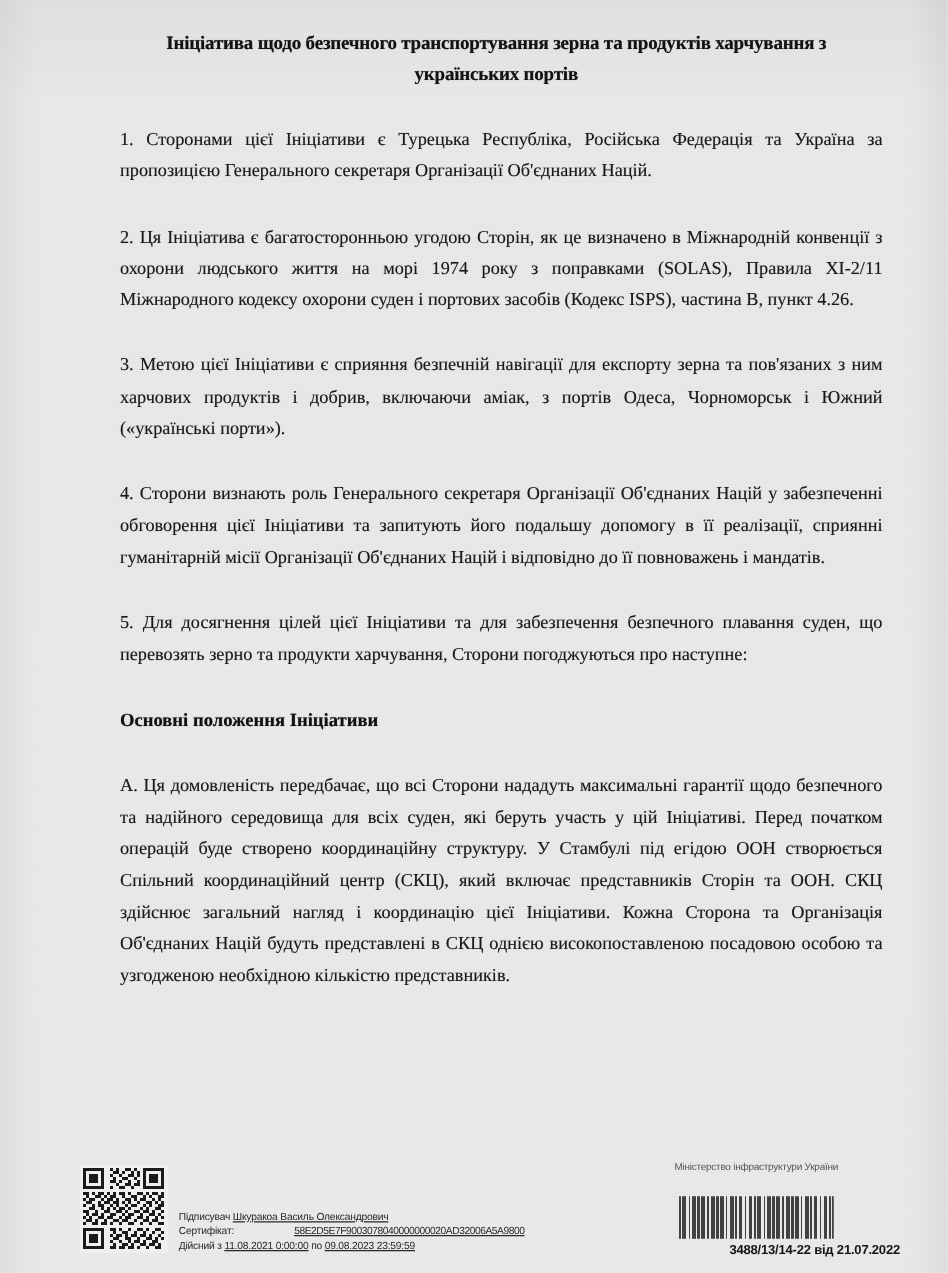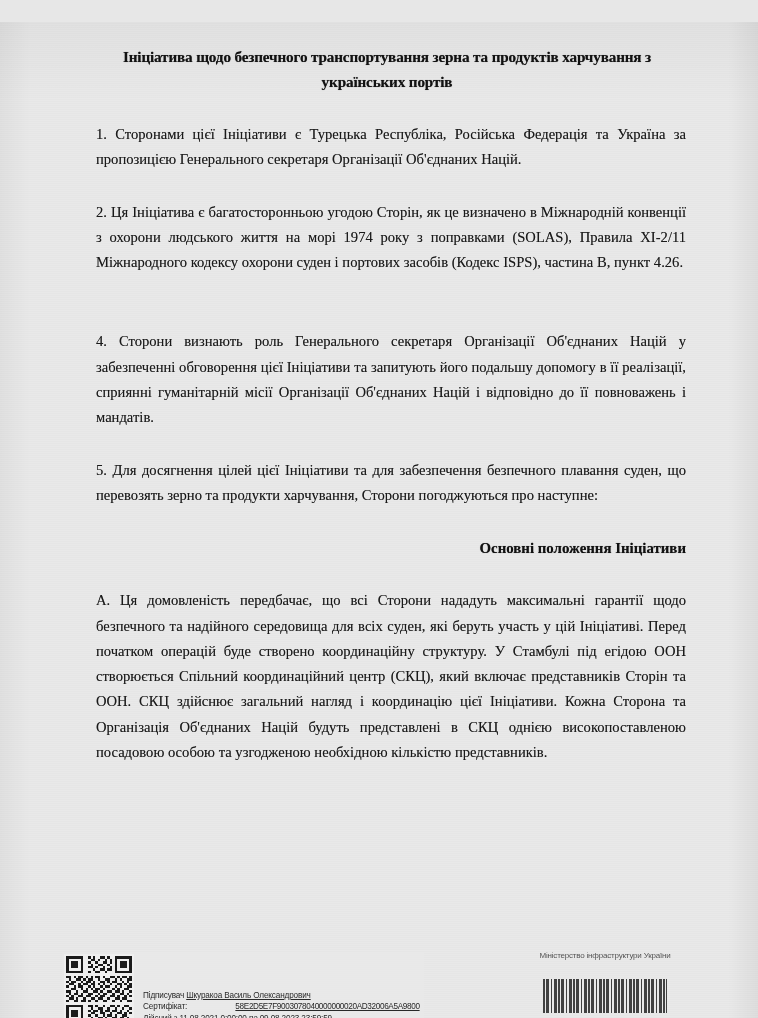--- a/index.html
+++ b/index.html
@@ -35,23 +35,22 @@
     pointer-events: none;
     background-image:
       repeating-linear-gradient(0deg, rgba(0,0,0,0.016) 0px, rgba(0,0,0,0.016) 1px, rgba(255,255,255,0.012) 1px, rgba(255,255,255,0.012) 2px);
     mix-blend-mode: multiply;
     opacity: .55;
   }
 
   #content {
     position: relative;
     z-index: 2;
-    padding: 18px 72px 0 96px;
+    padding: 18px 52px 0 96px;
     box-sizing: border-box;
-    margin-top: 22px;
   }
 
   
   .doc-title {
     font-weight: bold;
     font-size: 15.2px;
     line-height: 25px;
     text-align: center;
     letter-spacing: -0.15px;
     margin: 4px 8px 0 0;
@@ -70,21 +69,21 @@
   }
 
   .gap-lg { height: 28px; }
   .gap-md { height: 27px; }
   .gap-sm { height: 22px; }
 
   .section-head {
     font-weight: bold;
     font-size: 14.9px;
     line-height: 24px;
-    text-align: right;
+    text-align: left;
     color: #131313;
     text-shadow: 0 0 .7px rgba(0,0,0,.55);
   }
 
   
   #stamp {
     position: absolute;
     left: 62px;
     bottom: 14px;
     z-index: 5;
@@ -173,20 +172,21 @@
     <div class="doc-title">Ініціатива щодо безпечного транспортування зерна та продуктів харчування з українських портів</div>
 
     <div class="gap-lg"></div>
 
     <p class="para">1. Сторонами цієї Ініціативи є Турецька Республіка, Російська Федерація та Україна за пропозицією Генерального секретаря Організації Об'єднаних Націй.</p>
     <div class="gap-md"></div>
 
     <p class="para">2. Ця Ініціатива є багатосторонньою угодою Сторін, як це визначено в Міжнародній конвенції з охорони людського життя на морі 1974 року з поправками (SOLAS), Правила XI-2/11 Міжнародного кодексу охорони суден і портових засобів (Кодекс ISPS), частина В, пункт 4.26.</p>
     <div class="gap-md"></div>
 
+    <p class="para">3. Метою цієї Ініціативи є сприяння безпечній навігації для експорту зерна та пов'язаних з ним харчових продуктів і добрив, включаючи аміак, з портів Одеса, Чорноморськ і Южний («українські порти»).</p>
     <div class="gap-md"></div>
 
     <p class="para">4. Сторони визнають роль Генерального секретаря Організації Об'єднаних Націй у забезпеченні обговорення цієї Ініціативи та запитують його подальшу допомогу в її реалізації, сприянні гуманітарній місії Організації Об'єднаних Націй і відповідно до її повноважень і мандатів.</p>
     <div class="gap-md"></div>
 
     <p class="para">5. Для досягнення цілей цієї Ініціативи та для забезпечення безпечного плавання суден, що перевозять зерно та продукти харчування, Сторони погоджуються про наступне:</p>
     <div class="gap-lg"></div>
 
     <div class="section-head">Основні положення Ініціативи</div>
 

